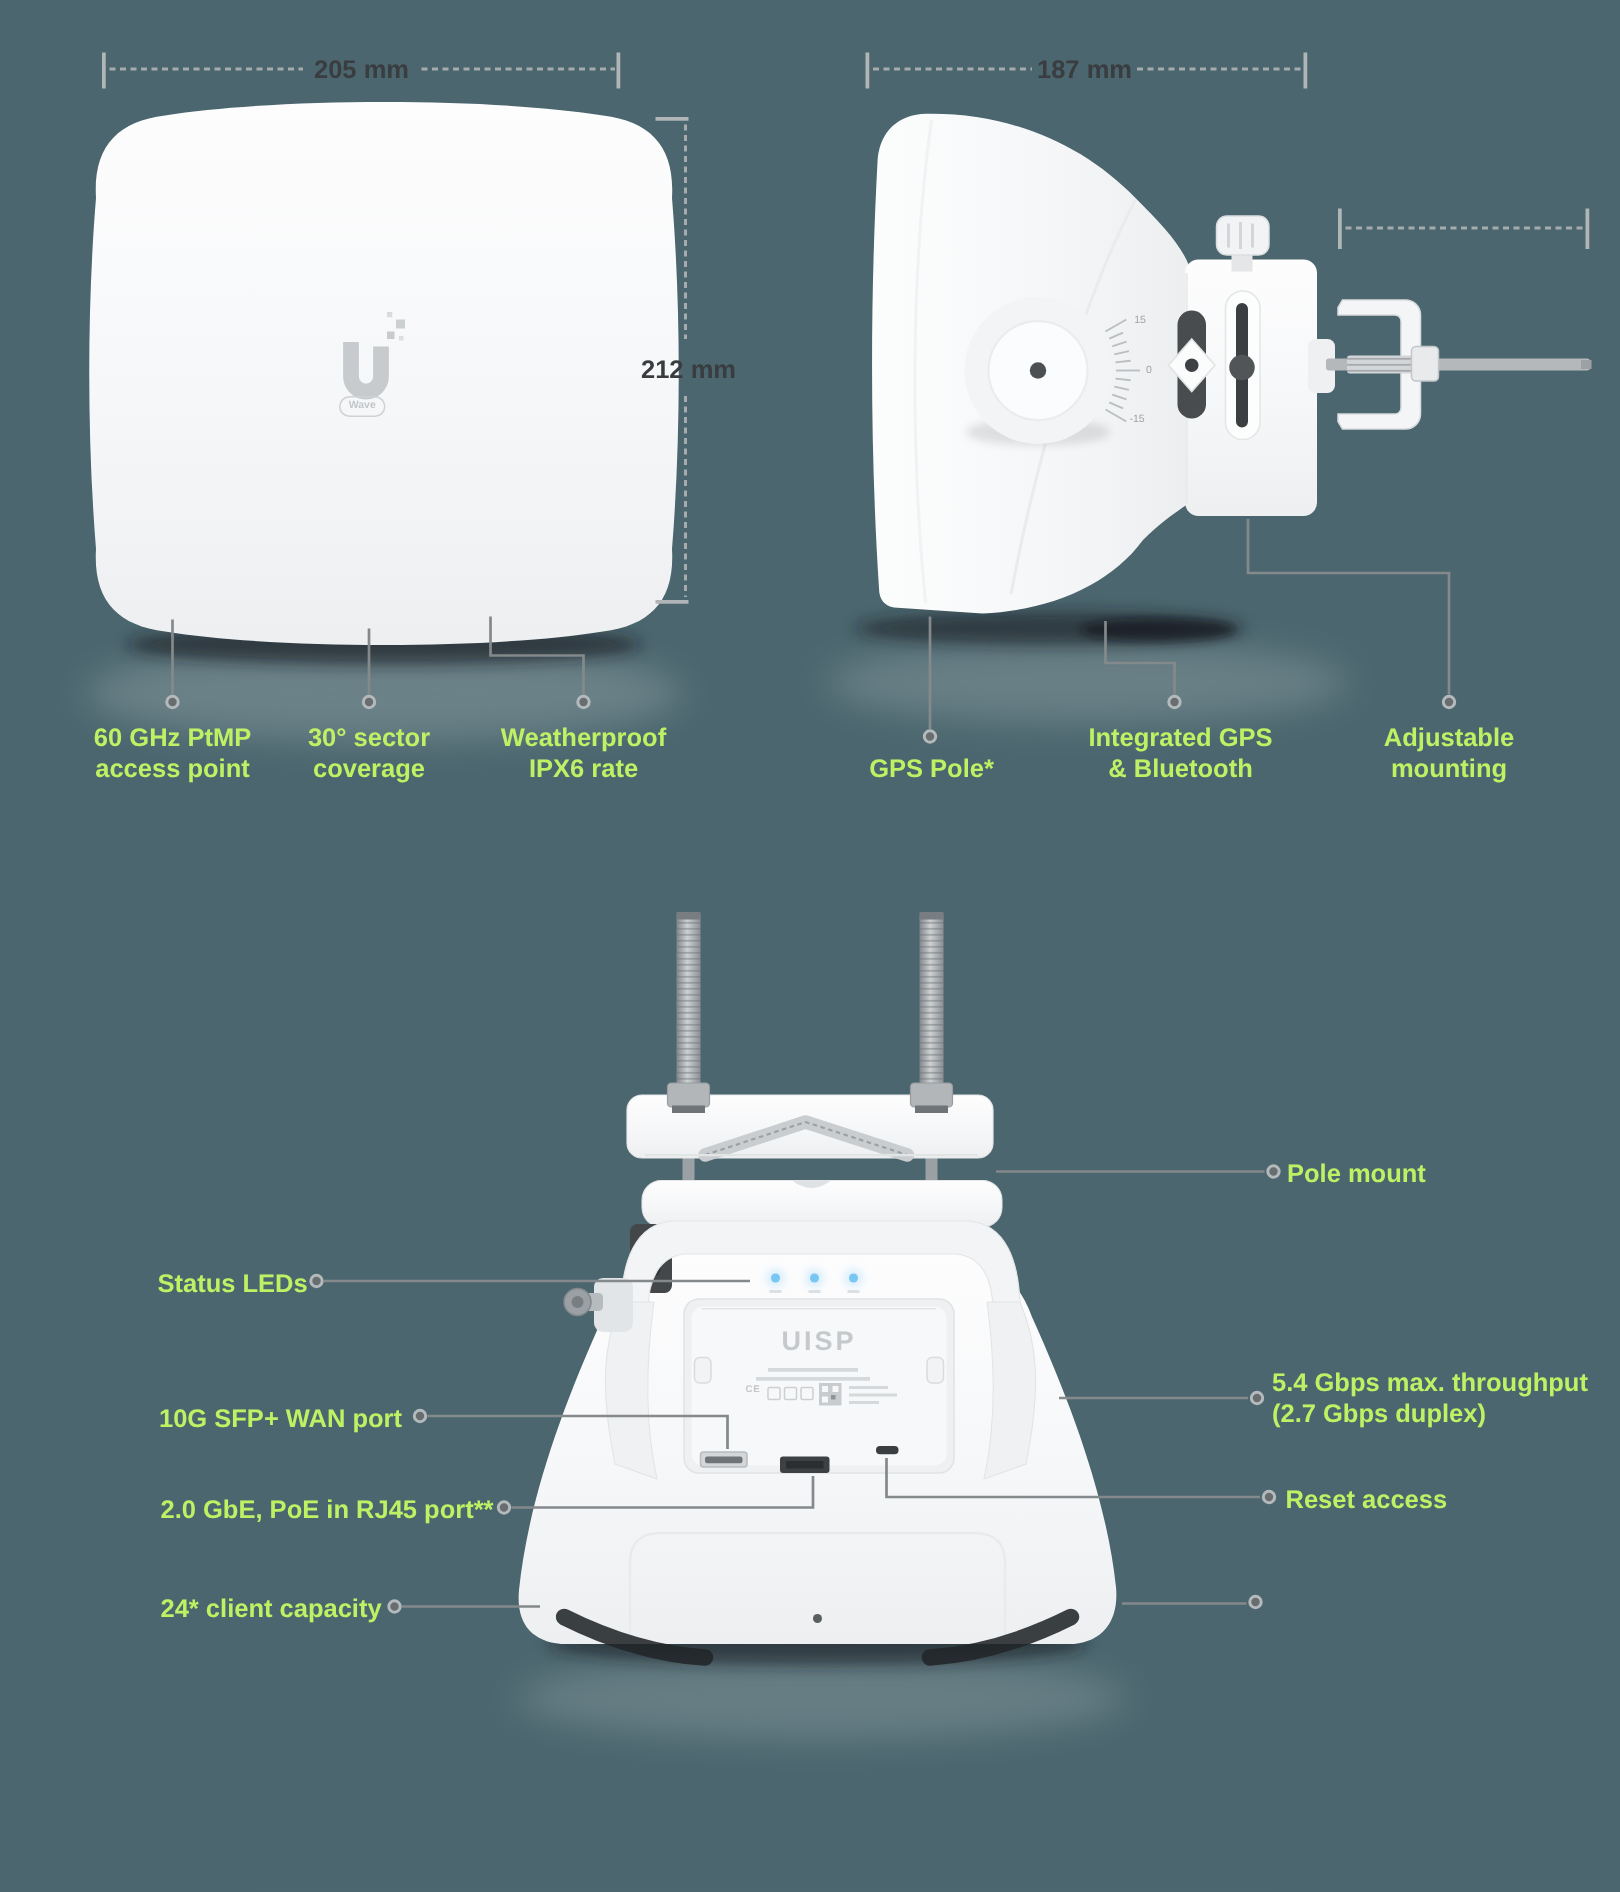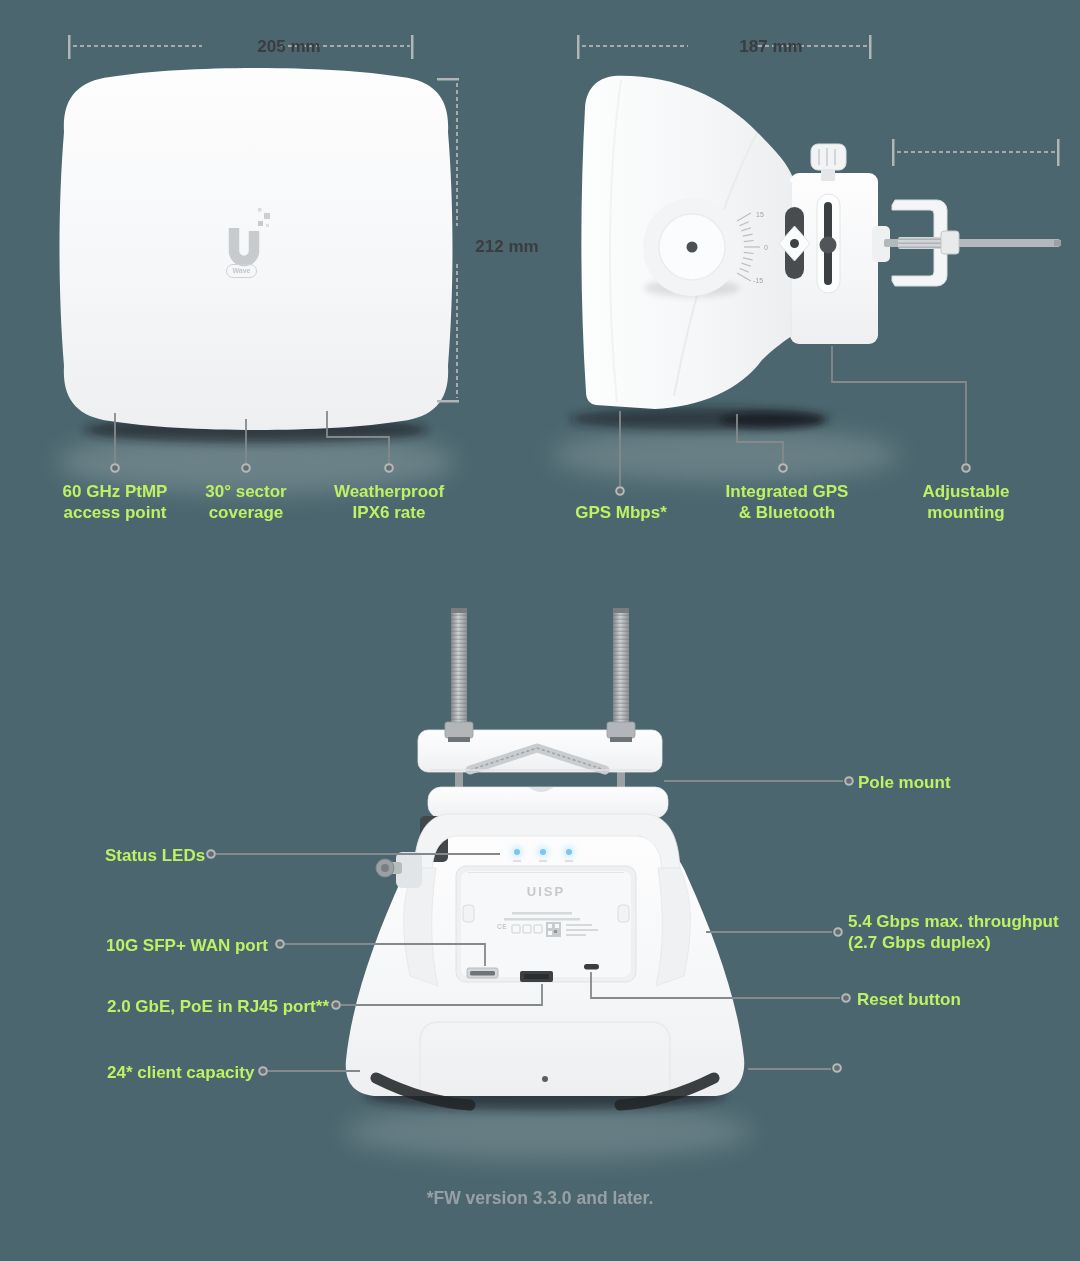--- a/index.html
+++ b/index.html
@@ -2,26 +2,26 @@
 <html><head>
 <meta charset="utf-8">
 <style>
   html,body{margin:0;padding:0;background:#4b666e;}
   .canvas{position:relative;width:1080px;height:1261px;background:#4b666e;overflow:hidden;
           font-family:"Liberation Sans",sans-serif;}
   svg.scene{position:absolute;left:0;top:0;z-index:1;display:block;}
   .lbl{position:absolute;z-index:2;font-weight:700;font-size:17px;line-height:21px;
        color:#bef264;white-space:pre-line;}
   .ctr{transform:translateX(-50%);text-align:center;}
-  .dim{color:#393d40;margin-left:48px;}
+  .dim{color:#393d40;}
   .foot{color:#97a1a5;font-size:17.5px;text-align:center;width:1080px;left:0;}
   .devtext{position:absolute;z-index:2;color:#c6c9cc;font-weight:700;}
   .wave-badge{left:226px;top:264px;width:29px;height:12px;border:1px solid #cfd2d4;
        border-radius:7px;font-size:7px;line-height:12px;text-align:center;color:#c3c6c9;}
-  .uisp{left:546px;top:884px;transform:translateX(-50%);font-size:13px;letter-spacing:2px;}
+  .uisp{left:546px;top:884px;transform:translateX(-50%);font-size:18px;letter-spacing:2px;}
   .tilt{font-size:7px;font-weight:400;color:#9fa4a7;transform:translate(-50%,-50%);}
   .ce{left:497px;top:923px;font-size:6.5px;color:#c3c7ca;letter-spacing:.5px;}
 </style>
 </head>
 <body>
 
 <div class="canvas">
 
 <svg class="scene" width="1080" height="1261" viewBox="0 0 1080 1261">
   <defs>
@@ -278,37 +278,36 @@
 <div class="lbl dim ctr" style="left:459px;top:236px">212 mm</div>
 <div class="lbl dim ctr" style="left:723px;top:36px">187 mm</div>
 
 <div class="lbl ctr" style="left:115px;top:481px">60 GHz PtMP
 access point</div>
 <div class="lbl ctr" style="left:246px;top:481px">30° sector
 coverage</div>
 <div class="lbl ctr" style="left:389px;top:481px">Weatherproof
 IPX6 rate</div>
 
-<div class="lbl ctr" style="left:621px;top:502px">GPS Mbps*</div>
+<div class="lbl ctr" style="left:621px;top:502px">GPS Pole*</div>
 <div class="lbl ctr" style="left:787px;top:481px">Integrated GPS
 &amp; Bluetooth</div>
 <div class="lbl ctr" style="left:966px;top:481px">Adjustable
 mounting</div>
 
 <div class="lbl" style="left:105px;top:845px">Status LEDs</div>
 <div class="lbl" style="left:106px;top:935px">10G SFP+ WAN port</div>
 <div class="lbl" style="left:107px;top:996px">2.0 GbE, PoE in RJ45 port**</div>
 <div class="lbl" style="left:107px;top:1062px">24* client capacity</div>
 
 <div class="lbl" style="left:858px;top:772px">Pole mount</div>
 <div class="lbl" style="left:848px;top:911px">5.4 Gbps max. throughput
 (2.7 Gbps duplex)</div>
-<div class="lbl" style="left:857px;top:989px">Reset button</div>
-
-<div class="lbl foot" style="top:1188px">*FW version 3.3.0 and later.</div>
+<div class="lbl" style="left:857px;top:989px">Reset access</div>
+
 
 <div class="devtext wave-badge">Wave</div>
 <div class="devtext uisp">UISP</div>
 <div class="devtext tilt" style="left:760px;top:214px">15</div>
 <div class="devtext tilt" style="left:766px;top:247px">0</div>
 <div class="devtext tilt" style="left:758px;top:280px">-15</div>
 <div class="devtext ce">CE</div>
 
 </div>
 

